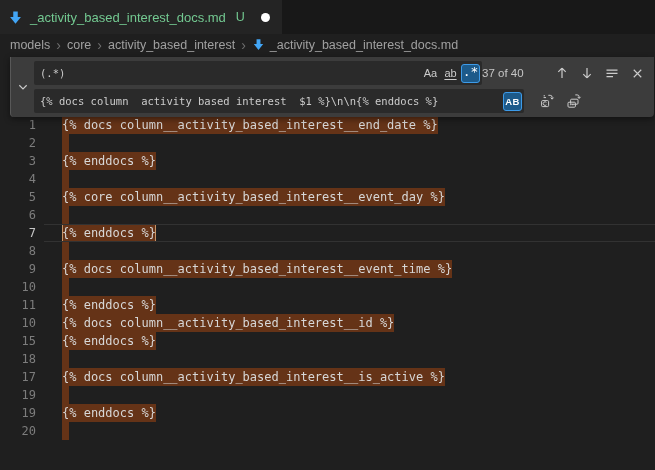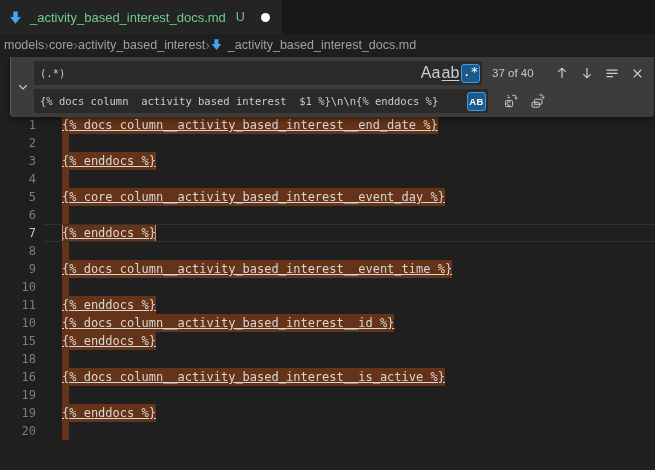--- a/index.html
+++ b/index.html
@@ -9,58 +9,58 @@
   .app { position:relative; width:655px; height:470px; background:#fdba74; overflow:hidden; }
 
   
   .tabbar { height:34px; background:#181818; display:flex; align-items:stretch; }
   .tab { display:flex; align-items:center; background:#242424; padding:0 12px 0 8px; gap:7px; cursor:pointer; }
   .tab-name { font-size:13px; color:#73c991; white-space:nowrap; }
   .git-badge { font-size:12.5px; color:#73c991; margin-left:3px; }
   .dirty-dot { width:9px; height:9px; border-radius:50%; background:#ffffff; margin-left:9px; }
 
   
-  .breadcrumbs { height:21px; display:flex; align-items:center; padding-left:4px; background:#1f1f1f; }
+  .breadcrumbs { height:21px; display:flex; align-items:center; padding-left:10px; background:#1f1f1f; gap:6px; }
   .bc-item { font-size:12.5px; color:#a0a0a0; cursor:pointer; white-space:nowrap; }
   .bc-sep { font-size:14px; color:#6e6e6e; line-height:1; }
   .bc-file { display:flex; align-items:center; gap:5px; cursor:pointer; }
   .bc-file span { font-size:12.5px; color:#a0a0a0; white-space:nowrap; }
 
   
   .editor { position:absolute; top:55px; left:0; right:0; bottom:0; background:#1f1f1f; }
   .lines { padding-top:61px; font:12px/18px "DejaVu Sans Mono", monospace; }
   .line { display:flex; height:18px; position:relative; }
   .ln { width:36px; text-align:right; color:#7d7d7d; font-size:12px; line-height:18px; flex:none; }
   .line.current-line .ln { color:#c6c6c6; }
   .code { margin-left:26px; white-space:pre; color:#d7d7d7; }
-  .match { display:inline-block; min-height:18px; background:#653317; white-space:pre; vertical-align:top;text-decoration:underline; }
+  .match { display:inline-block; min-height:18px; background:#653317; white-space:pre; vertical-align:top; }
   .match.empty { width:7px; }
   .match.current { outline:1px solid #c79468; outline-offset:-1px; }
   .line.current-line::after { content:""; position:absolute; left:44px; right:0; top:0; bottom:0;
       border-top:1px solid #323232; border-bottom:1px solid #323232; pointer-events:none; }
 
   
   .find-widget { position:absolute; top:2px; left:10px; right:1px; display:flex;
       background:#3c3c3c; border-left:1px solid #585858; border-radius:0 0 4px 4px;
       box-shadow:0 2px 6px rgba(0,0,0,.45); padding:4px 6px 4px 0; z-index:5; }
   .toggle-col { width:23px; display:flex; align-items:center; justify-content:center; cursor:pointer; flex:none; }
   .fw-rows { flex:1; display:flex; flex-direction:column; gap:4px; min-width:0; }
   .fw-row { display:flex; align-items:center; height:24px; }
   .input-box { background:#2a2a2a; border-radius:2px; height:24px; display:flex; align-items:center; padding:0 2px 0 6px; flex:none; }
   .input-box input { flex:1; min-width:0; background:transparent; border:none; outline:none; color:#cccccc;
       font:10.5px "DejaVu Sans Mono", monospace; padding:0; }
   .search-box { width:448px; }
-  .replace-box { width:454px;gap:16px; }
+  .replace-box { width:490px;gap:16px; }
   .opt { width:19px; height:19px; flex:none; display:flex; align-items:center; justify-content:center;
-      border-radius:3px; border:1px solid transparent; color:#cccccc; font-size:16px; margin-left:1px; cursor:pointer; }
+      border-radius:3px; border:1px solid transparent; color:#cccccc; font-size:11px; margin-left:1px; cursor:pointer; }
   .opt.word { text-decoration:underline; text-underline-offset:2px; }
   .opt.regex { font-family:"DejaVu Sans Mono", monospace; font-size:13px; padding-bottom:3px; }
   .opt.active { background:#1d5a8a; border-color:#3d9be9; color:#ffffff; }
   .opt.ab { font-size:9.5px; font-weight:bold; letter-spacing:.3px; }
-  .count { margin-left:10px; font-size:11.5px; color:#c6c6c6; white-space:nowrap; }
+  .count { font-size:11.5px; color:#c6c6c6; white-space:nowrap; }
   .nav { margin-left:auto; display:flex; gap:3px; }
   .icon-btn { width:22px; height:22px; display:flex; align-items:center; justify-content:center; border-radius:4px; cursor:pointer; }
   .replace-actions { display:flex; gap:5px; margin-left:12px; }
   svg { display:block; }
 </style>
 </head>
 <body>
 
 <div class="app">
 
@@ -146,21 +146,21 @@
         </div>
         <div class="line">
           <span class="ln">15</span>
           <span class="code"><span class="match">{% enddocs %}</span></span>
         </div>
         <div class="line">
           <span class="ln">18</span>
           <span class="code"><span class="match empty"></span></span>
         </div>
         <div class="line">
-          <span class="ln">16</span>
+          <span class="ln">17</span>
           <span class="code"><span class="match">{% docs column__activity_based_interest__is_active %}</span></span>
         </div>
         <div class="line">
           <span class="ln">19</span>
           <span class="code"><span class="match empty"></span></span>
         </div>
         <div class="line">
           <span class="ln">19</span>
           <span class="code"><span class="match">{% enddocs %}</span></span>
         </div>

